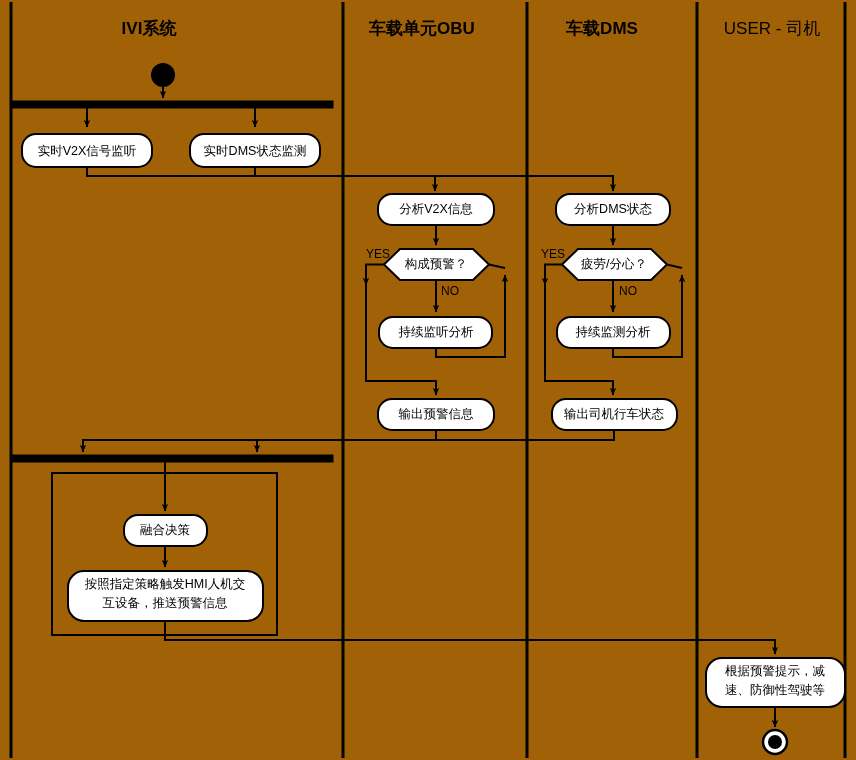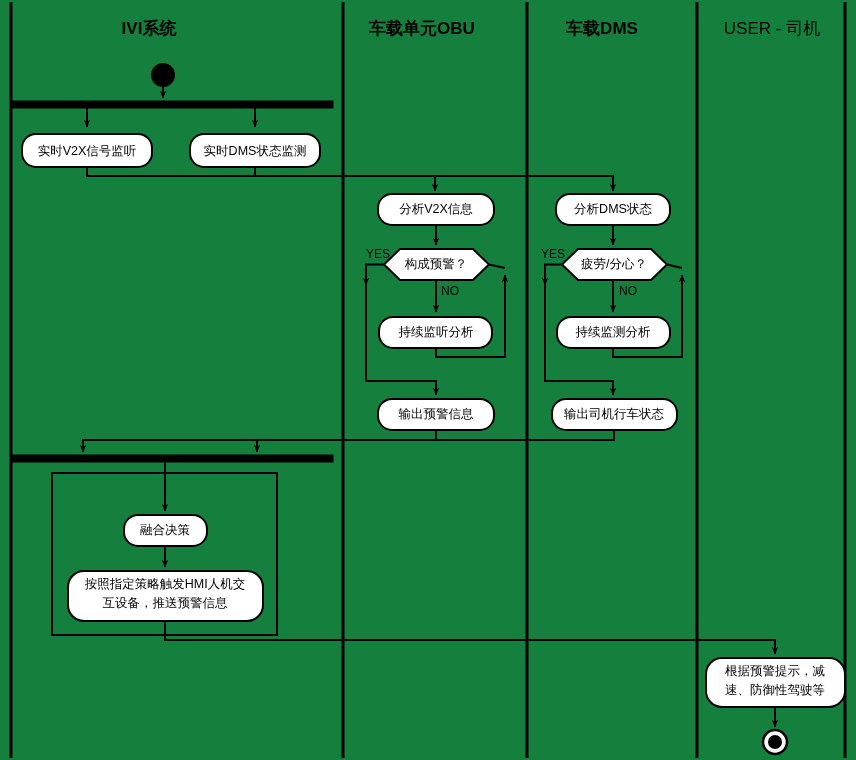--- a/index.html
+++ b/index.html
@@ -10,21 +10,21 @@
   body {
     width: 856px;
     height: 760px;
     font-family: "Liberation Sans", "DejaVu Sans", sans-serif;
     overflow: hidden;
   }
   #diagram-root {
     position: relative;
     width: 856px;
     height: 760px;
-    background: #15803d;
+    background: #a16207;
   }
   svg.canvas {
     position: absolute;
     top: 0;
     left: 0;
     width: 856px;
     height: 760px;
   }
   .lane-title {
     font-weight: bold;

